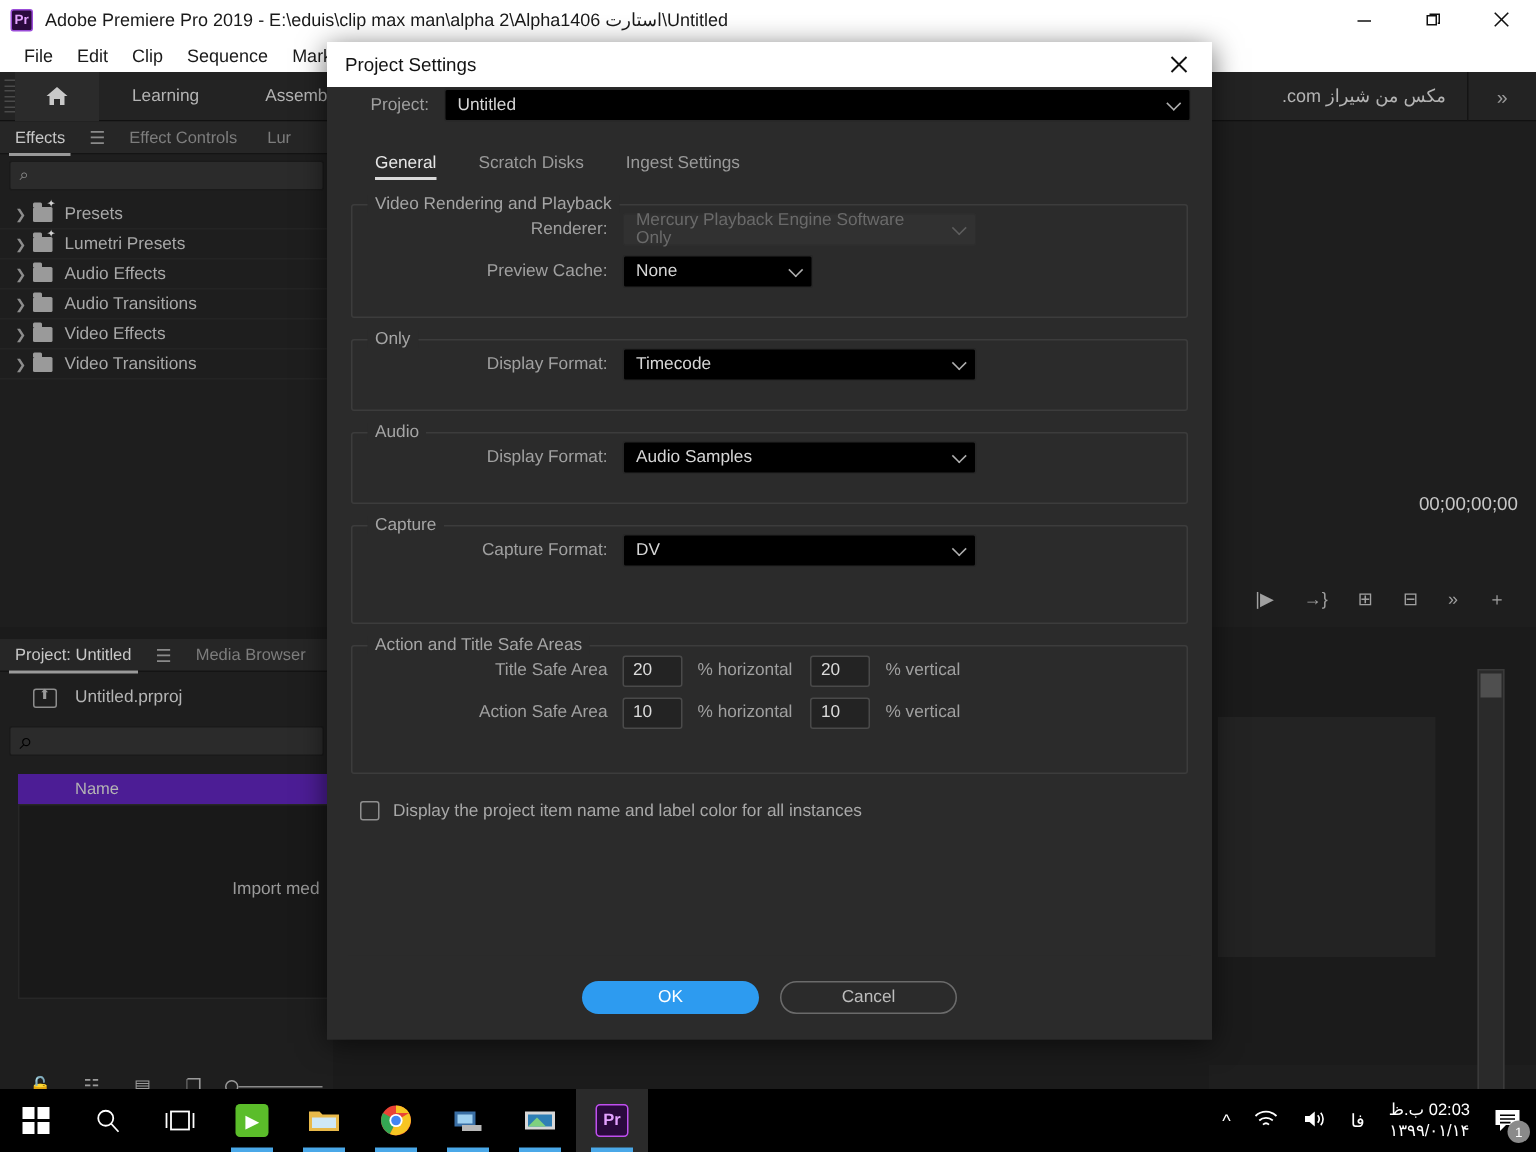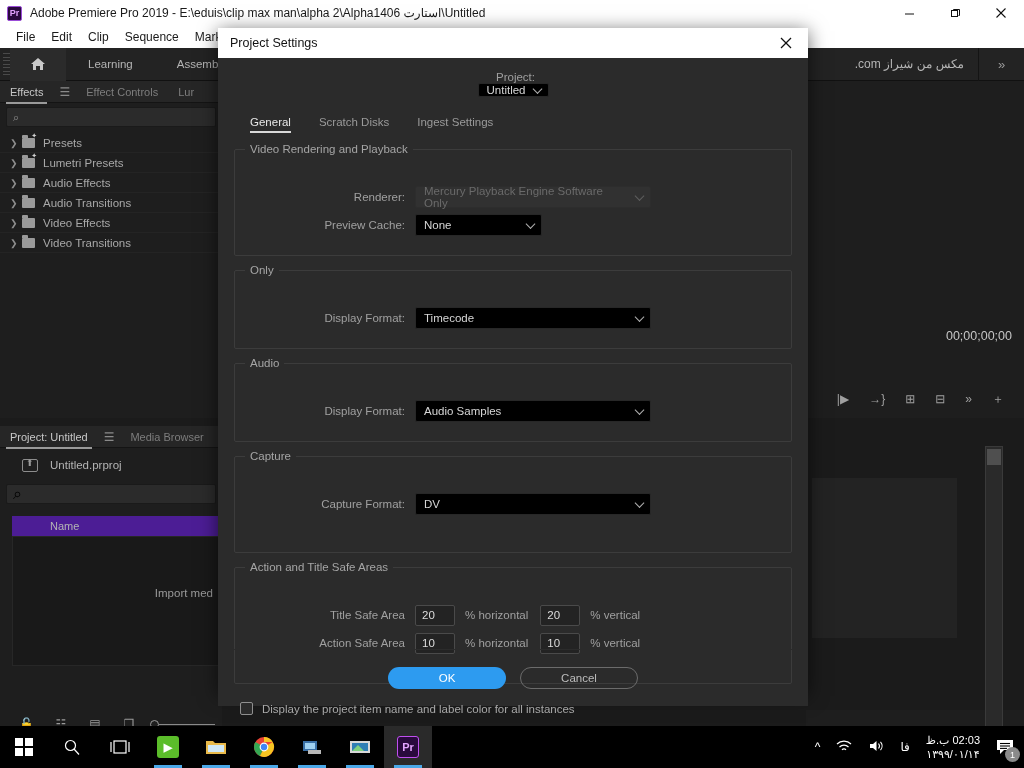--- a/index.html
+++ b/index.html
@@ -158,21 +158,21 @@
   .dlg-title {
     height: 30px; background: #ffffff; display: flex; align-items: center;
     padding-left: 12px;
   }
   .dlg-title span.t { font-size: 12.5px; color: #121212; }
   .dlg-close { margin-left: auto; width: 44px; height: 30px; display: flex;
                align-items: center; justify-content: center; color: #111; }
 
   .dlg-body { position: relative; height: 635px; background: #2b2b2b; padding: 0 14px; }
 
-  .prow { display: flex; align-items: center; height: 24px; margin-top: 13px; flex-direction: column; }
+  .prow { display: flex; align-items: center; height: 24px; margin-top: 0; }
   .prow label { font-size: 11.5px; color: #9f9f9f; width: 54px; text-align: right; margin-right: 10px; }
 
   .select {
     position: relative; height: 22px; background: #000000; border: 1px solid #272727;
     border-radius: 2px; display: flex; align-items: center; padding: 0 22px 0 8px;
     font-size: 11.5px; color: #d6d6d6;
   }
   .select .chev {
     position: absolute; right: 7px; top: 50%; width: 7px; height: 7px;
     border-right: 1.4px solid #b0b0b0; border-bottom: 1.4px solid #b0b0b0;
@@ -181,21 +181,21 @@
   .select.disabled { background: #313131; border-color: #2d2d2d; color: #6a6a6a; }
   .select.disabled .chev { border-color: #5e5e5e; }
 
   .tabsrow { display: flex; align-items: center; margin-top: 18px; padding-left: 18px; height: 22px; }
   .dtab { font-size: 11.5px; color: #9a9a9a; margin-right: 28px; position: relative; padding-bottom: 5px; }
   .dtab.active { color: #e6e6e6; }
   .dtab.active::after { content: ""; position: absolute; left: 0; right: 0; bottom: 0; height: 2px; background: #d9d9d9; }
 
   .fieldset {
     position: relative; margin: 14px 2px 0 2px; border: 1px solid #3c3c3c; border-radius: 2px;
-    padding: 31px 10px 14px 10px;
+    padding: 0 10px 14px 10px;
   }
   .legend {
     position: absolute; top: -7px; left: 10px; background: #2b2b2b; padding: 0 5px;
     font-size: 11.5px; color: #a5a5a5;
   }
   .frow { display: flex; align-items: center; height: 24px; margin: 4px 0; }
   .frow .flabel { font-size: 11.5px; color: #a0a0a0; width: 160px; text-align: right; margin-right: 10px; }
 
   .numinput {
     width: 40px; height: 21px; background: #232323; border: 1px solid #4a4a4a;

